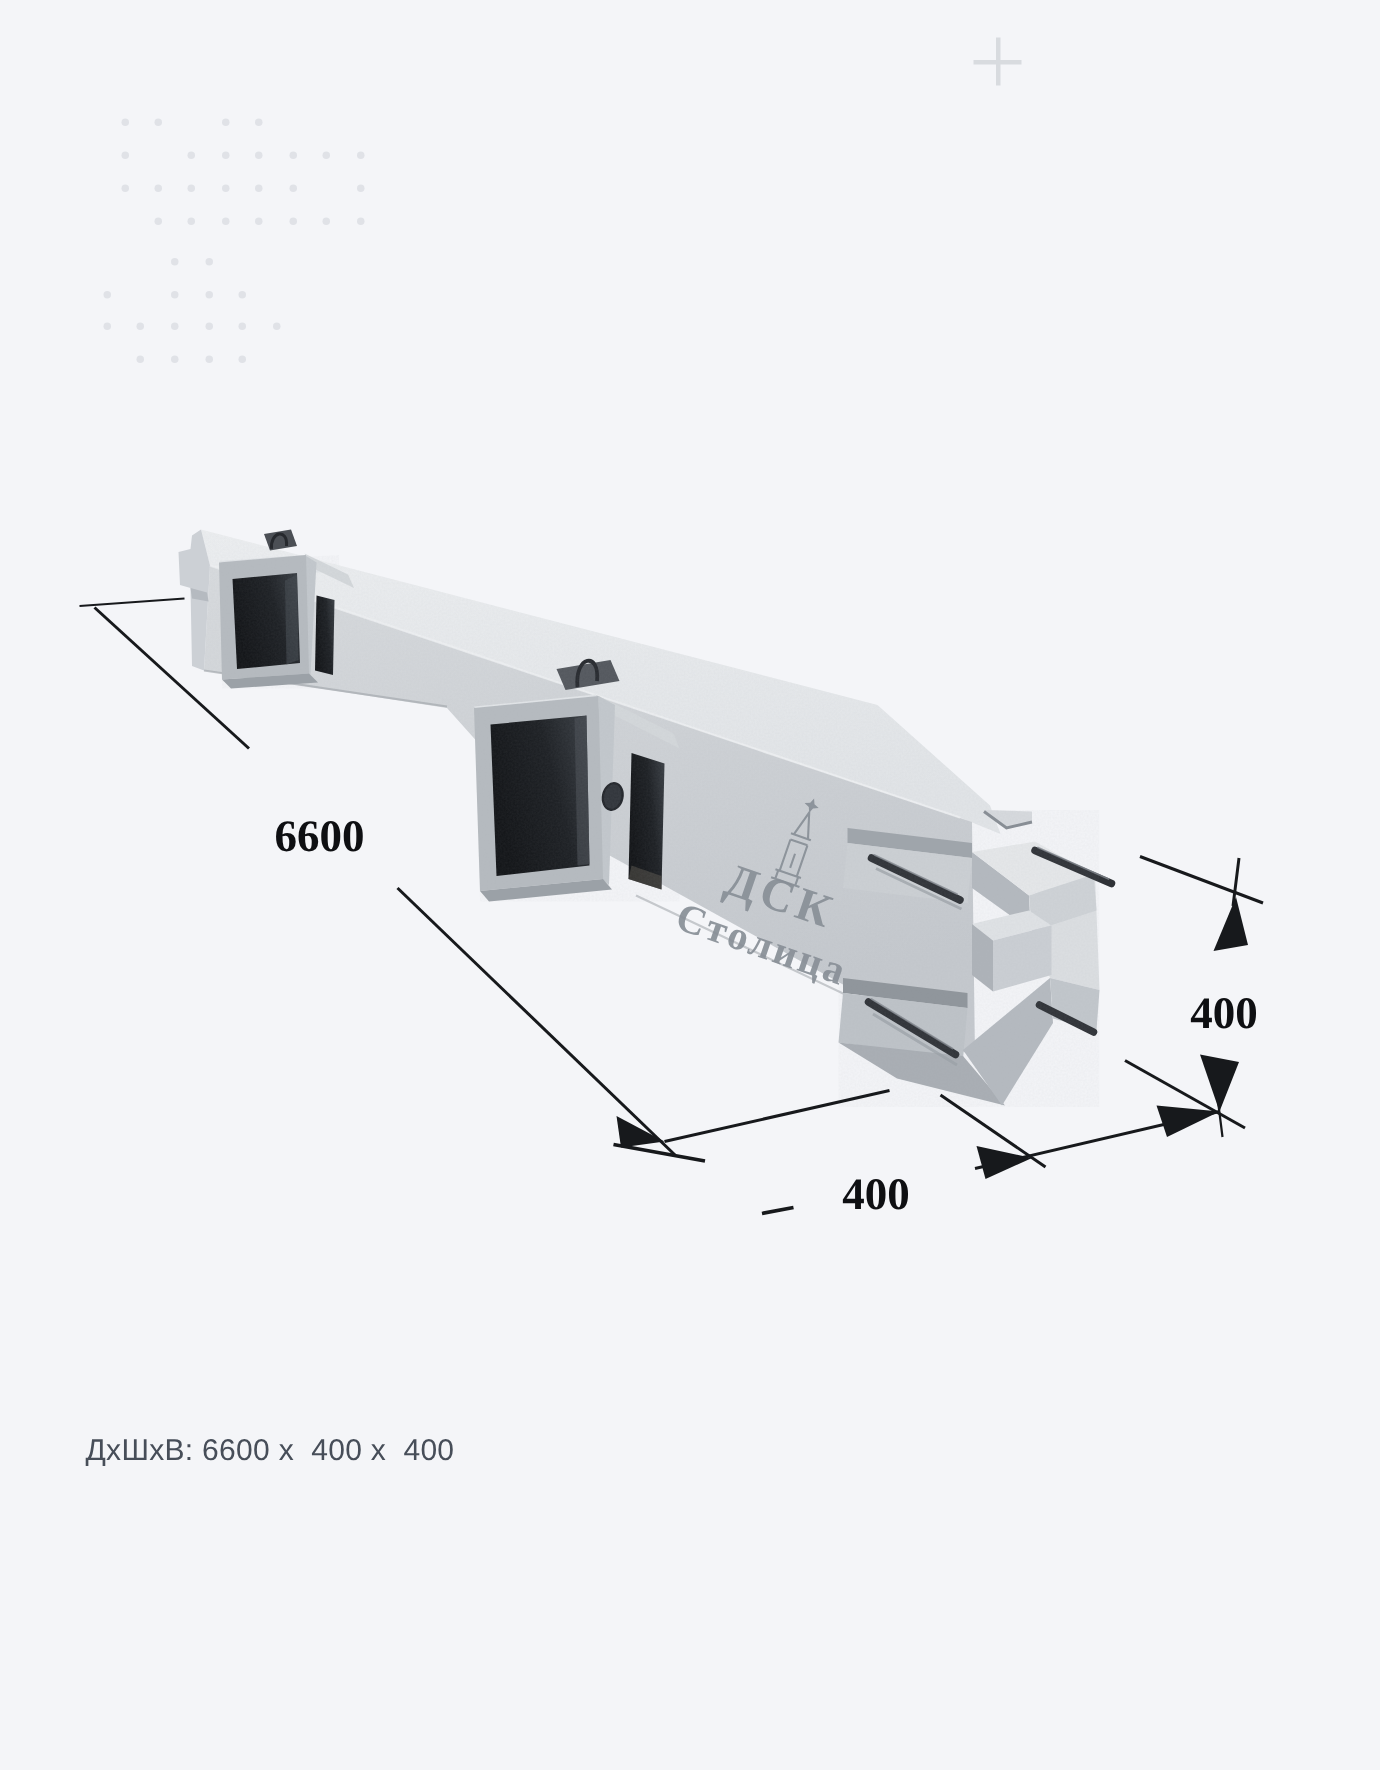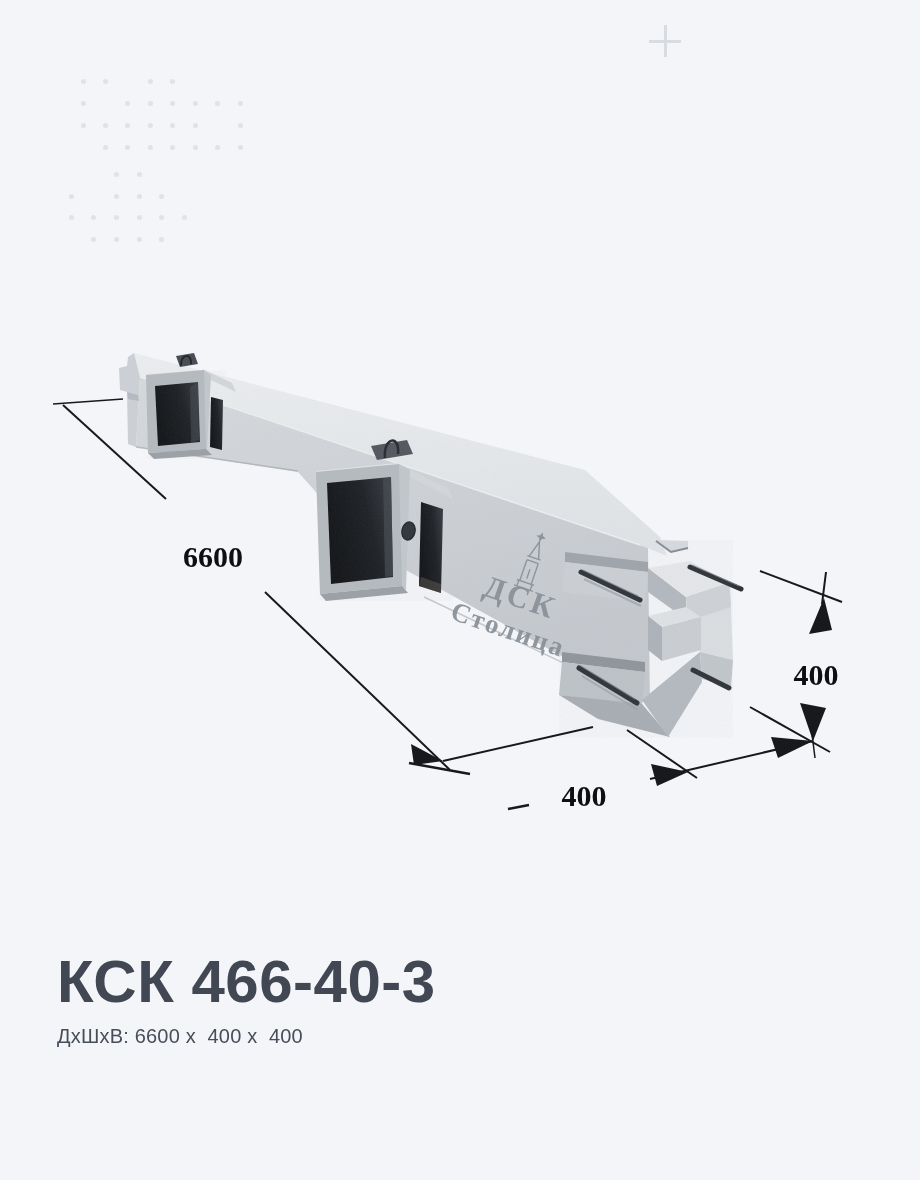--- a/index.html
+++ b/index.html
@@ -251,16 +251,15 @@
         <line x1="811" y1="726" x2="815" y2="758" stroke-width="1.5"></line>
       </g>
 
       <text class="dim-label" x="213" y="567" text-anchor="middle" stroke="none">6600</text>
       <text class="dim-label" x="584" y="806" text-anchor="middle" stroke="none">400</text>
       <text class="dim-label" x="816" y="685" text-anchor="middle" stroke="none">400</text>
     </g>
   </svg>
 
   <div class="textblock">
-    <h1 class="product-code">КСК 466-40-3</h1>
     <p class="product-dims">ДхШхВ: 6600 х  400 х  400</p>
   </div>
 </div>
 
 </body></html>

